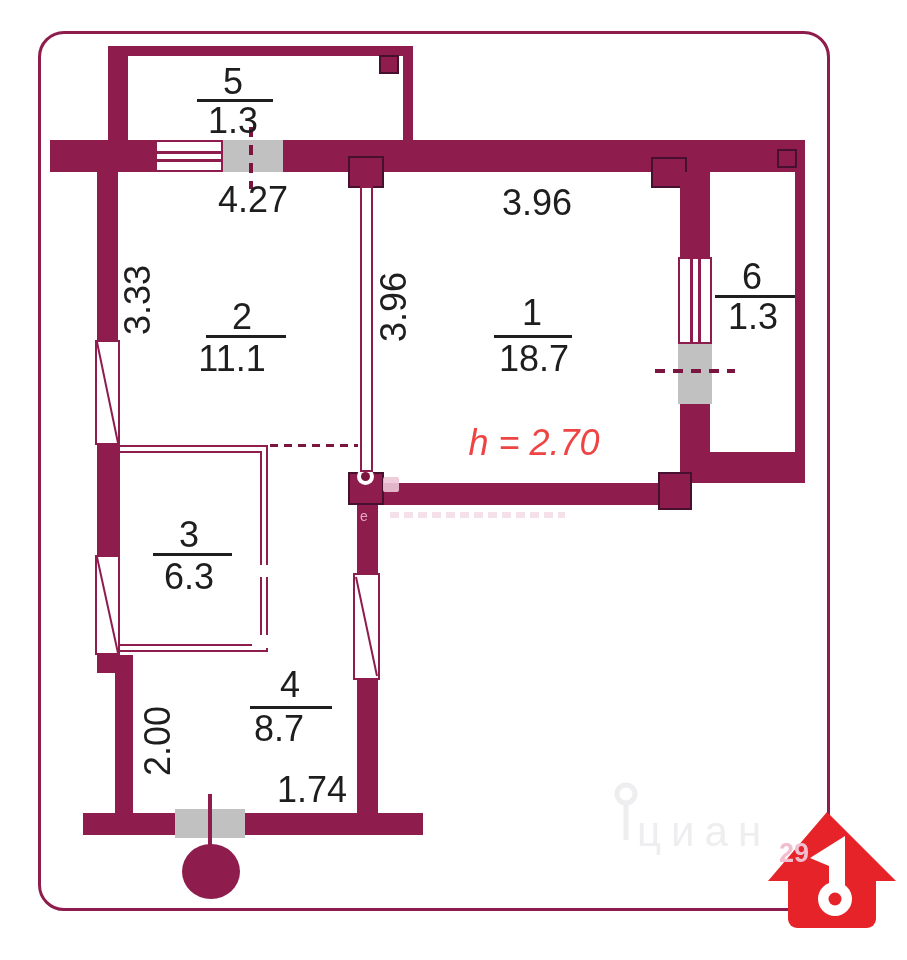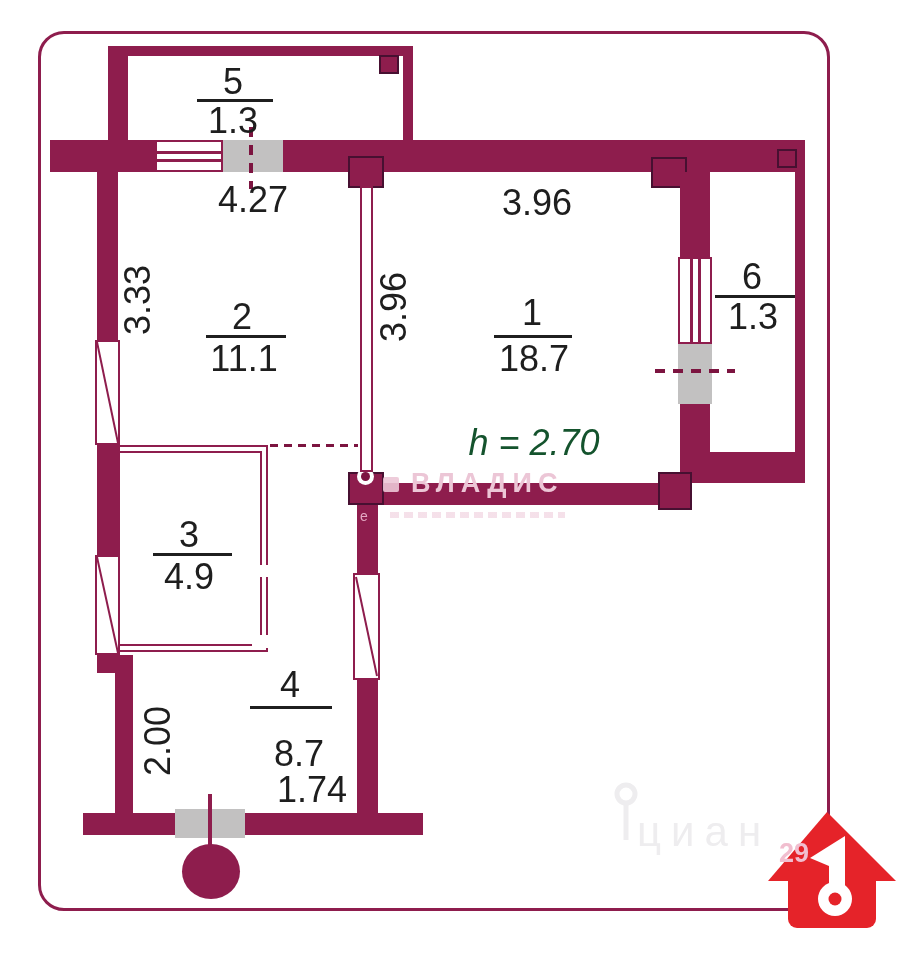--- a/index.html
+++ b/index.html
@@ -11,21 +11,21 @@
   .win{position:absolute;background:#fff;border:2px solid var(--wall);box-sizing:border-box;}
   .win .hl{position:absolute;left:0;right:0;height:3px;background:var(--wall);}
   .win .vl{position:absolute;top:0;bottom:0;width:3px;background:var(--wall);}
   .gray{position:absolute;background:var(--doorGray);}
   .dashV{position:absolute;width:4px;background:repeating-linear-gradient(to bottom,var(--dashRed) 0 10px,transparent 10px 18px);}
   .dashH{position:absolute;height:4px;background:repeating-linear-gradient(to right,var(--dashRed) 0 10px,transparent 10px 18px);}
   .dashThin{position:absolute;height:3px;background:repeating-linear-gradient(to right,var(--dashRed) 0 8px,transparent 8px 14px);}
   .lbl{position:absolute;font-size:36px;color:var(--text);transform:translate(-50%,-50%);white-space:nowrap;line-height:1;}
   .rot{transform:translate(-50%,-50%) rotate(-90deg);}
   .bar{position:absolute;height:3px;background:#1f1f1f;}
-  .hnote{position:absolute;font-size:36px;font-style:italic;color:#14532d;transform:translate(-50%,-50%);white-space:nowrap;}
+  .hnote{position:absolute;font-size:36px;font-style:italic;color:#ef4444;transform:translate(-50%,-50%);white-space:nowrap;}
   .frame{position:absolute;left:38px;top:31px;width:792px;height:880px;border:3px solid var(--wall);
          border-radius:26px;box-sizing:border-box;}
   .closet{position:absolute;left:118px;top:445px;width:150px;height:207px;border:2px solid var(--wall);box-sizing:border-box;}
   .closetInner{position:absolute;left:0;top:4px;right:4px;bottom:4px;border-top:2px solid var(--wall);
          border-right:2px solid var(--wall);border-bottom:2px solid var(--wall);}
   .notch{position:absolute;background:#fff;}
   .partition{position:absolute;left:360px;top:186px;width:13px;height:286px;background:#fff;
          border:2px solid var(--wall);box-sizing:border-box;}
   .pivotW{position:absolute;left:357px;top:468px;width:17px;height:17px;background:#fff;border-radius:50%;}
   .pivotD{position:absolute;left:361px;top:472px;width:9px;height:9px;background:var(--dashRed);border-radius:50%;}
@@ -133,45 +133,44 @@
   <div class="bar" style="left:197px;top:99px;width:76px;"></div>
   <div class="lbl" style="left:233px;top:121px;">1.3</div>
 
   <div class="lbl" style="left:253px;top:200px;">4.27</div>
   <div class="lbl rot" style="left:138px;top:300px;">3.33</div>
   <div class="lbl rot" style="left:394px;top:307px;">3.96</div>
   <div class="lbl" style="left:537px;top:203px;">3.96</div>
 
   <div class="lbl" style="left:242px;top:317px;">2</div>
   <div class="bar" style="left:206px;top:335px;width:80px;"></div>
-  <div class="lbl" style="left:244px;top:359px;text-align:right;">11.1</div>
+  <div class="lbl" style="left:232px;top:359px;text-align:right;">11.1</div>
 
   <div class="lbl" style="left:532px;top:313px;">1</div>
   <div class="bar" style="left:494px;top:335px;width:78px;"></div>
   <div class="lbl" style="left:534px;top:359px;">18.7</div>
 
   <div class="hnote" style="left:534px;top:443px;">h = 2.70</div>
 
   <div class="lbl" style="left:752px;top:277px;">6</div>
   <div class="bar" style="left:715px;top:295px;width:80px;"></div>
   <div class="lbl" style="left:753px;top:317px;">1.3</div>
 
   <div class="lbl" style="left:189px;top:535px;">3</div>
   <div class="bar" style="left:153px;top:553px;width:79px;"></div>
-  <div class="lbl" style="left:189px;top:577px;">4.9</div>
+  <div class="lbl" style="left:189px;top:577px;">6.3</div>
 
   <div class="lbl" style="left:290px;top:685px;">4</div>
   <div class="bar" style="left:250px;top:706px;width:82px;"></div>
-  <div class="lbl" style="left:299px;top:729px;margin-top:25px;">8.7</div>
+  <div class="lbl" style="left:279px;top:729px;">8.7</div>
 
   <div class="lbl rot" style="left:158px;top:741px;">2.00</div>
   <div class="lbl" style="left:312px;top:790px;">1.74</div>
 
   <div class="wmVladisLogo"></div>
-  <div class="wmVladis">ВЛАДИС</div>
   <div class="wmSmall">е</div>
   <div class="wmRow"></div>
 
   <div class="wm25">29</div>
 
   <svg class="house" width="134" height="145" viewBox="0 0 134 145">
     <polygon class="red" points="61,2 130,71 2,71"></polygon>
     <rect class="red" x="22" y="52" width="88" height="66" rx="9"></rect>
     <polygon class="white" points="44,48 79,26 79,80 63,80 63,56"></polygon>
     <circle class="white" cx="69" cy="89" r="17"></circle>

